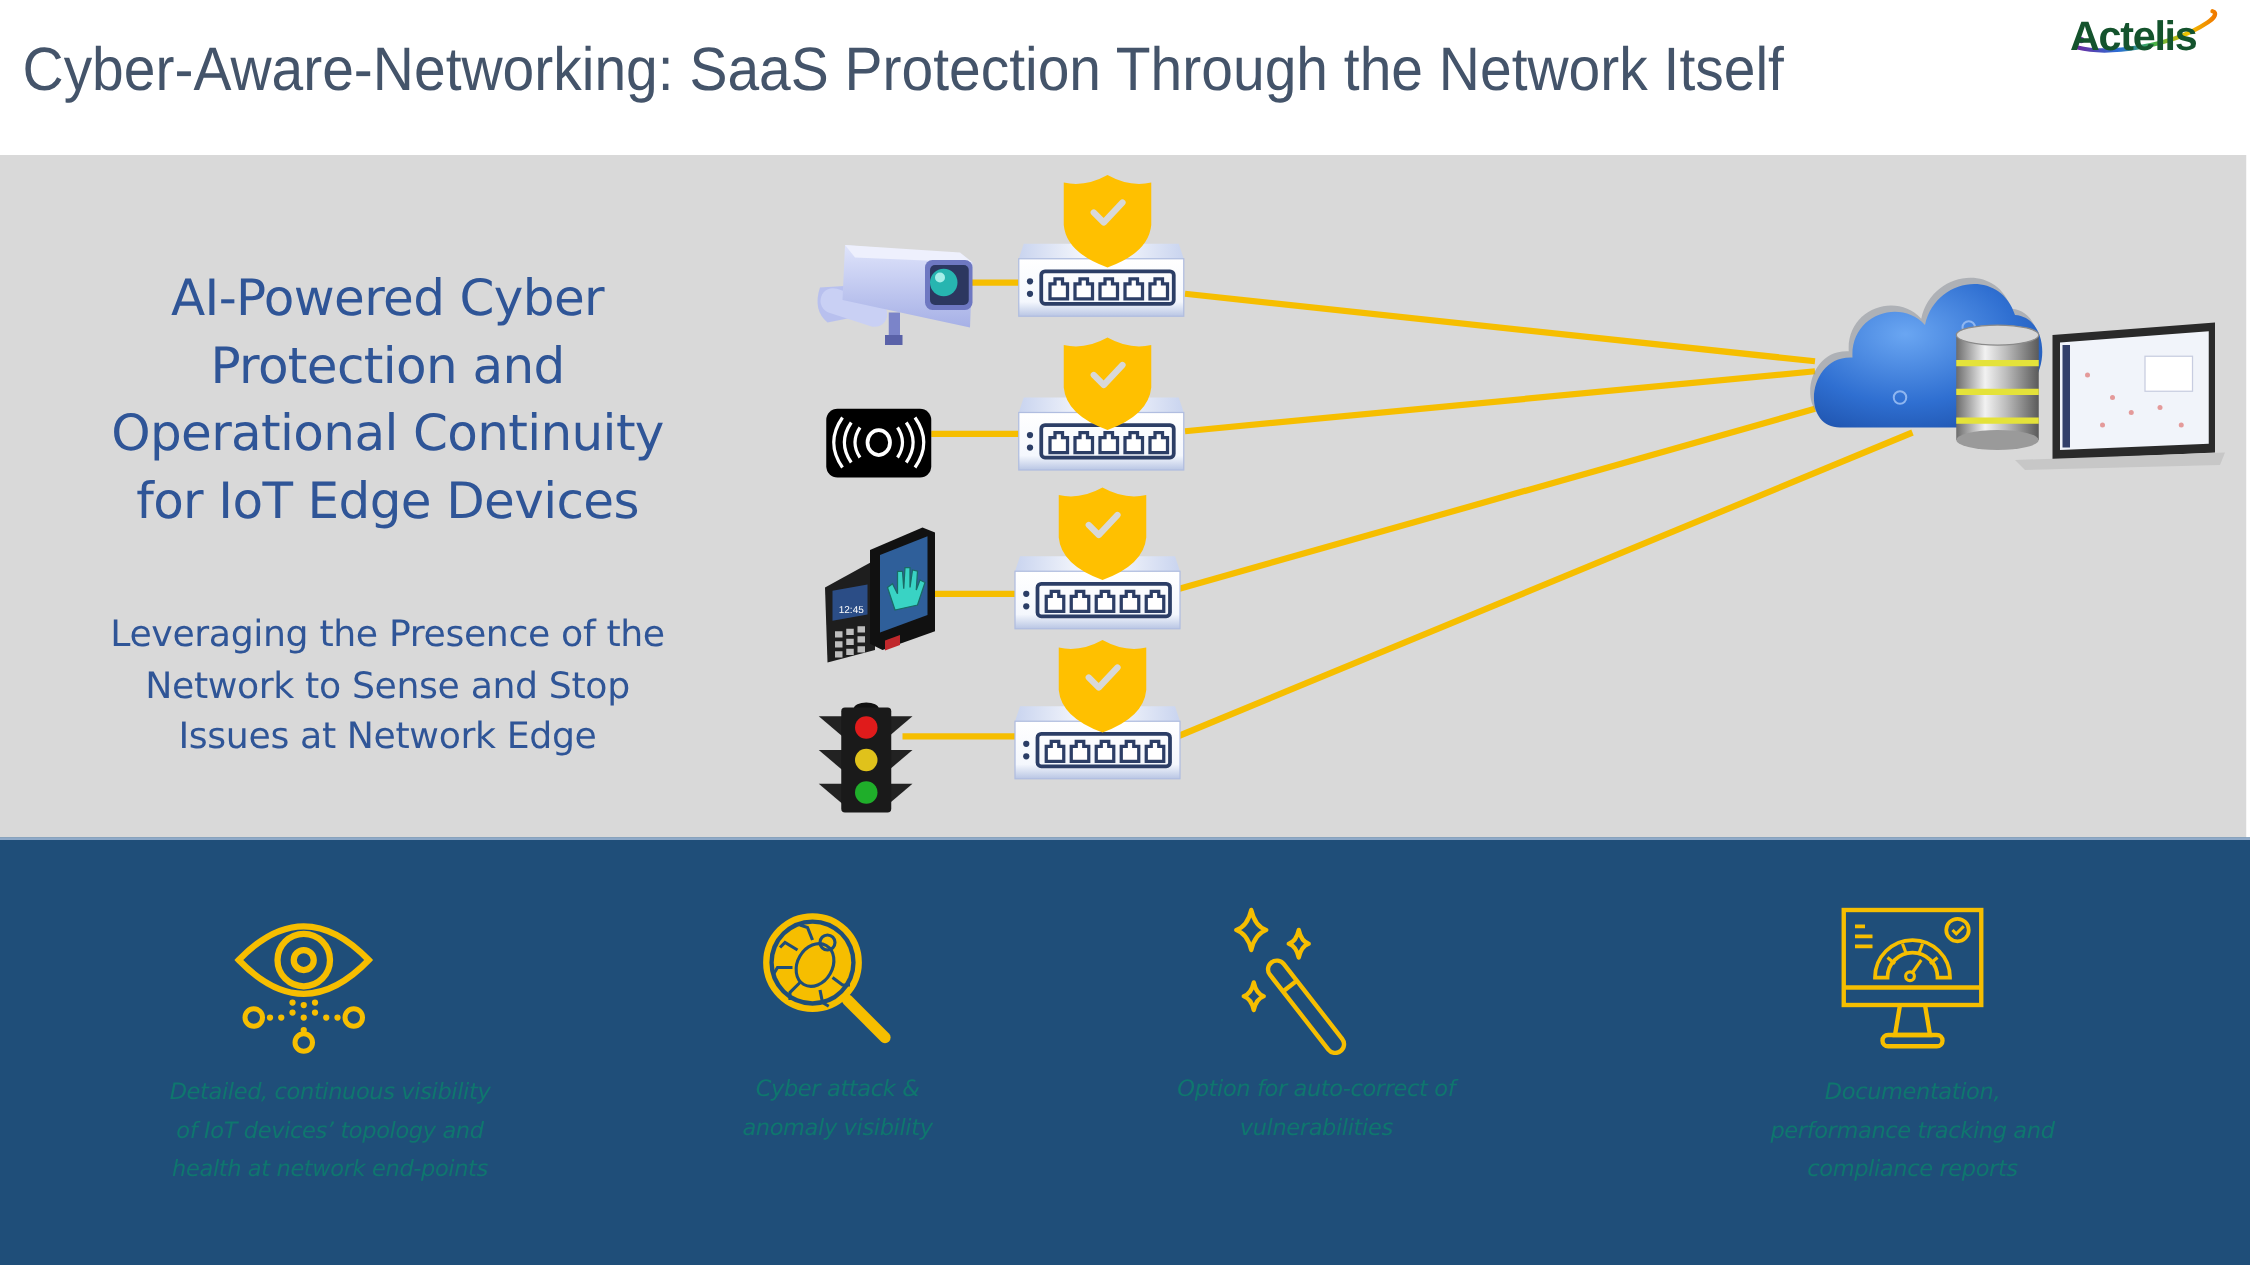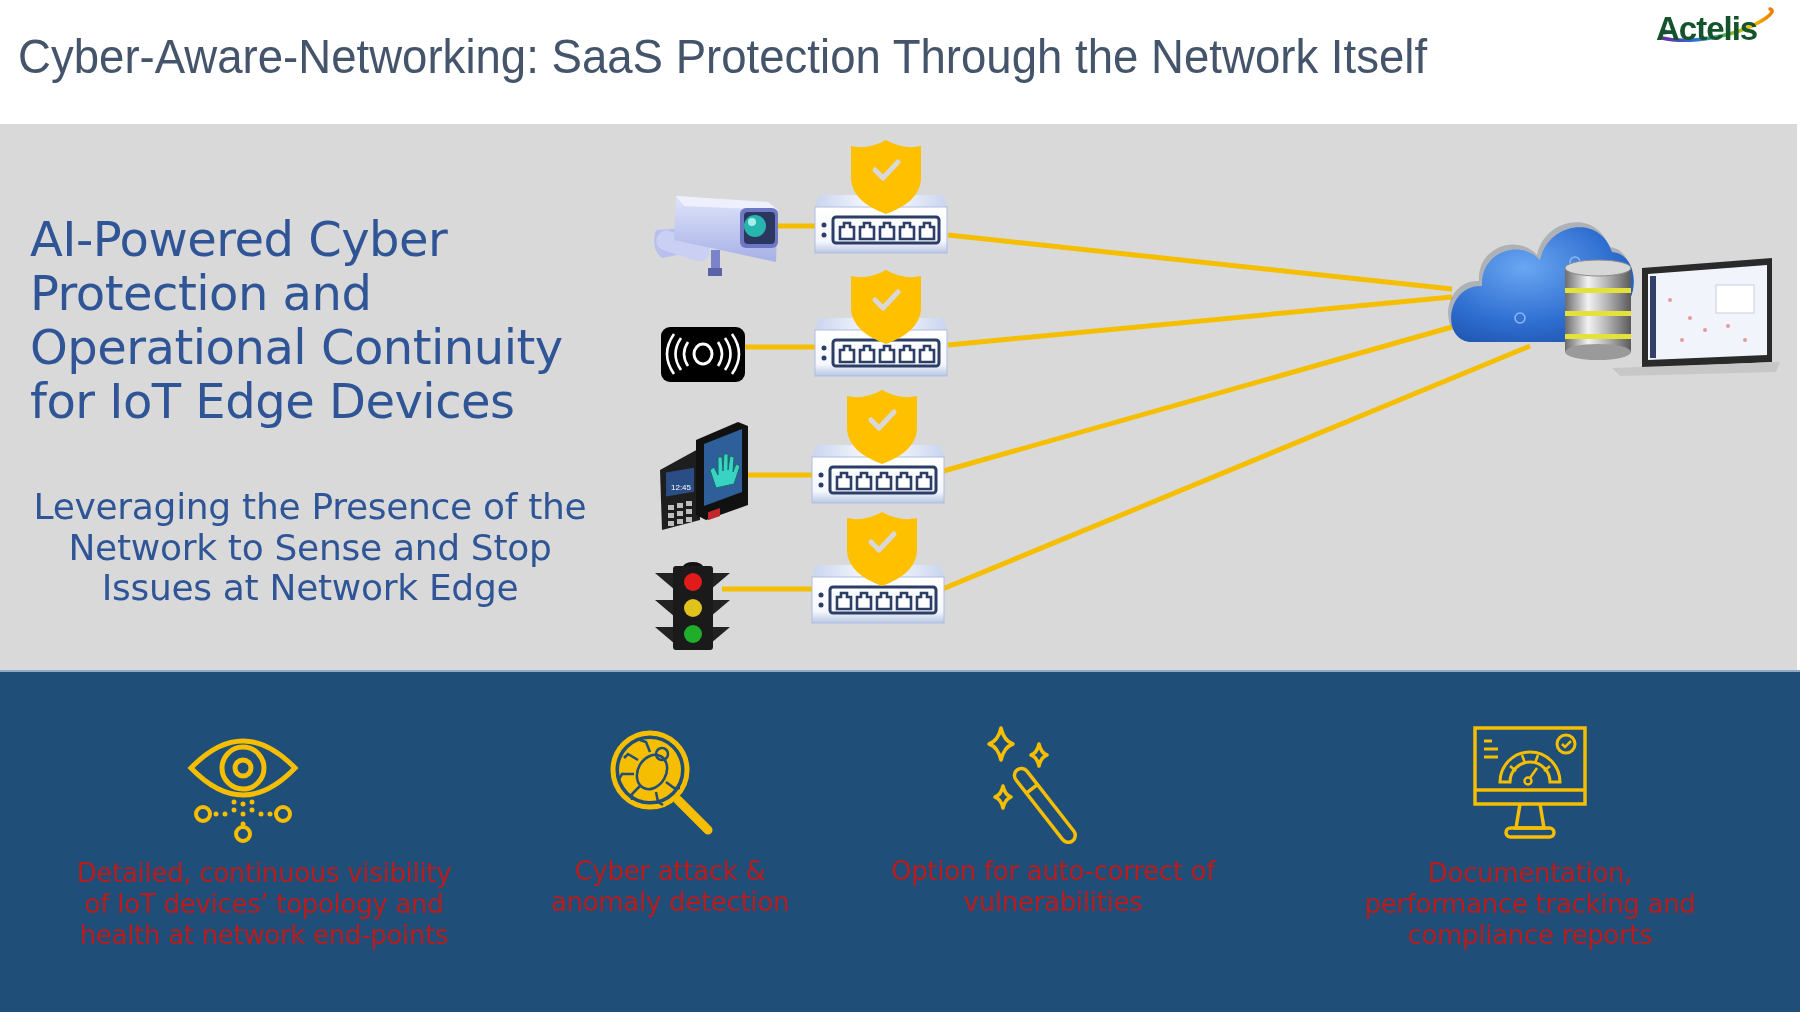--- a/index.html
+++ b/index.html
@@ -16,38 +16,38 @@
   .logo { position: absolute; left: 1656px; top: 4px; width: 136px; height: 48px; }
   .logo-text {
     position: absolute; left: 0; top: 6px; font-family: Liberation Sans, sans-serif;
     font-weight: bold; font-size: 33px; color: #14532d; letter-spacing: -1px; white-space: nowrap;
   }
 
   .gray-band { position: absolute; left: 0; top: 124px; width: 1797px; height: 546px; background: #d9d9d9; }
   .blue-band { position: absolute; left: 0; top: 670px; width: 1800px; height: 342px; background: #1f4e79; border-top: 2px solid #8ea9c8; }
 
   .headline {
-    position: absolute; left: 30px; top: 212px; width: 560px; 
-    font-family: "DejaVu Sans", sans-serif; font-size: 48px; line-height: 54px;
+    position: absolute; left: 30px; top: 212px; width: 560px; text-align: center;
+    font-family: "DejaVu Sans", sans-serif; font-size: 40px; line-height: 54px;
     color: #2f5597; letter-spacing: -0.5px;
   }
   .headline div, .subhead div { white-space: nowrap; }
   .subhead {
     position: absolute; left: 30px; top: 487px; width: 560px; text-align: center;
-    font-family: "DejaVu Sans", sans-serif; font-size: 36px; line-height: 40.5px;
+    font-family: "DejaVu Sans", sans-serif; font-size: 29px; line-height: 40.5px;
     color: #2f5597; letter-spacing: -0.3px;
   }
 
   .diagram { position: absolute; left: 0; top: 0; width: 1800px; height: 1012px; pointer-events: none; }
   .diagram * { pointer-events: auto; }
 
   .feature { position: absolute; top: 720px; text-align: center; }
   .feature-text {
-    font-family: "DejaVu Sans", sans-serif; font-size: 26px; line-height: 31px; color: #b91c1c;
-    white-space: nowrap; letter-spacing: -0.3px;
+    font-family: "DejaVu Sans", sans-serif; font-size: 18px; line-height: 31px; color: #0f766e;
+    white-space: nowrap; letter-spacing: -0.3px; font-style: italic;
   }
   .feature-text div { white-space: nowrap; }
   .feature-icon { display: block; margin: 0 auto; }
 </style>
 </head>
 <body>
 
 <div class="title-bar">
   <div class="page-title">Cyber-Aware-Networking: SaaS Protection Through the Network Itself</div>
   <div class="logo">
@@ -326,21 +326,21 @@
       <path d="M34 36 l-10 -6 l-4 4"></path>
         <path d="M30 50 l-12 0 l-3 5"></path>
         <path d="M36 62 l-8 8 l0 6"></path>
       <path d="M62 58 l8 6 l6 0"></path>
         <path d="M52 68 l2 10 l5 3"></path>
         <path d="M46 28 l-4 -10 l-6 -2"></path>
     </g>
   </svg>
   <div class="feature-text" style="margin-top:12px">
     <div>Cyber attack &amp;</div>
-    <div>anomaly detection</div>
+    <div>anomaly visibility</div>
   </div>
 </div>
 
 <div class="feature" style="left:880px; width:346px;">
   <svg class="feature-icon" width="120" height="120" viewBox="0 0 120 120" style="margin-left:95px; margin-top:4px">
     <path d="M26 4 q3 13 12 16 q-9 3 -12 16 q-3 -13 -12 -16 q9 -3 12 -16 Z" fill="none" stroke="#f6be00" stroke-width="3.5" stroke-linejoin="round"></path>
     <path d="M64 20 q2 9 8 11 q-6 2 -8 11 q-2 -9 -8 -11 q6 -2 8 -11 Z" fill="none" stroke="#f6be00" stroke-width="3.5" stroke-linejoin="round"></path>
     <path d="M28 62 q2 9 8 11 q-6 2 -8 11 q-2 -9 -8 -11 q6 -2 8 -11 Z" fill="none" stroke="#f6be00" stroke-width="3.5" stroke-linejoin="round"></path>
     <g transform="rotate(-38 70 80)">
       <rect x="62" y="36" width="14" height="90" rx="7" fill="none" stroke="#f6be00" stroke-width="3.5"></rect>

